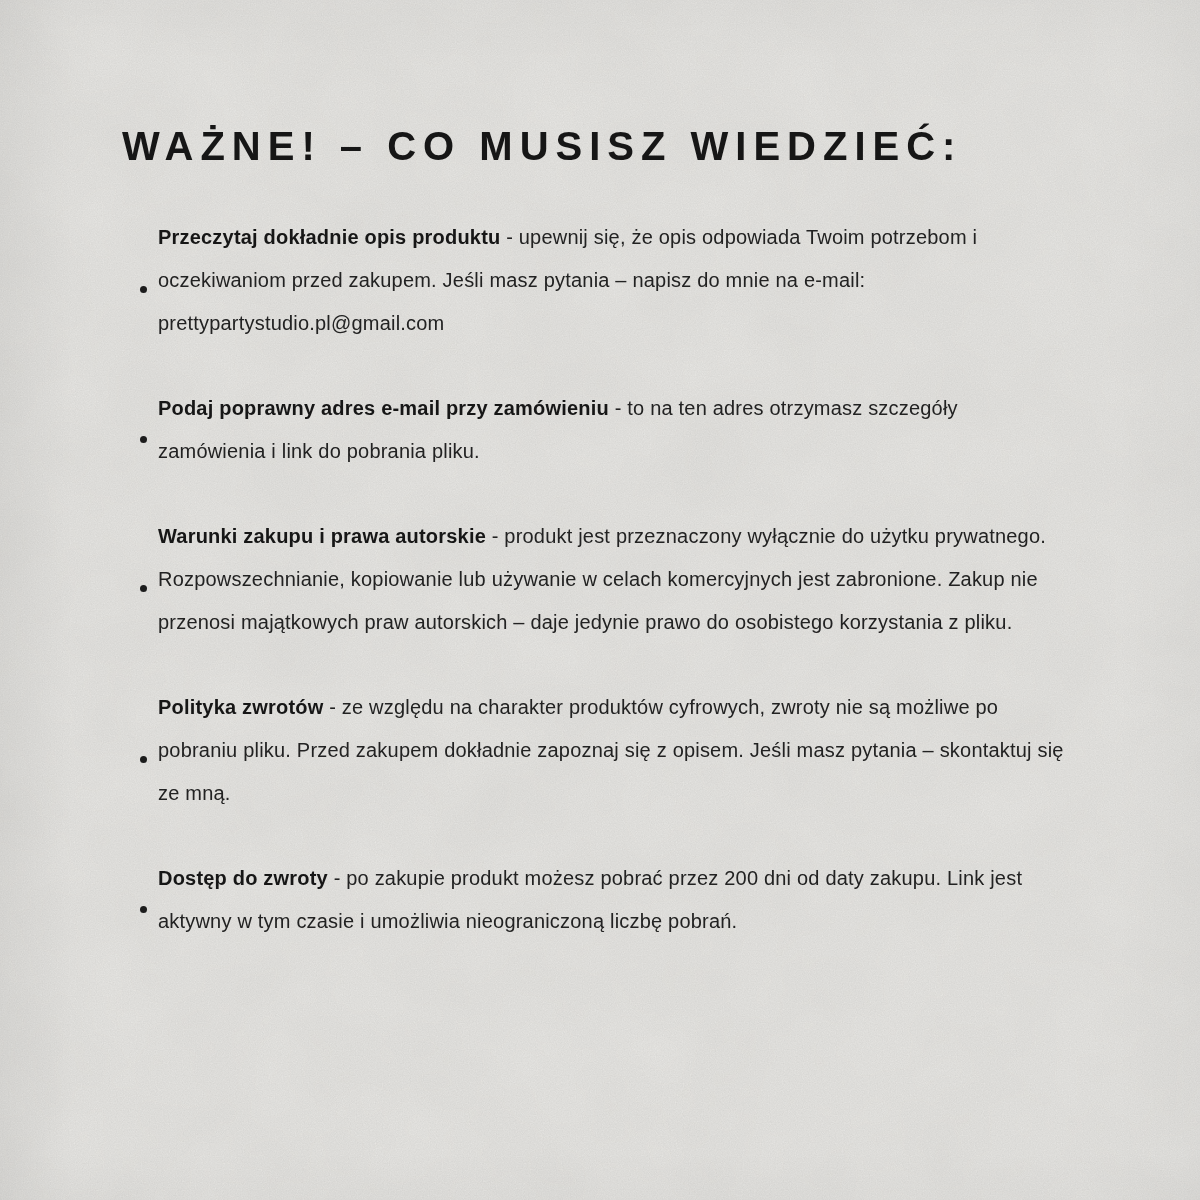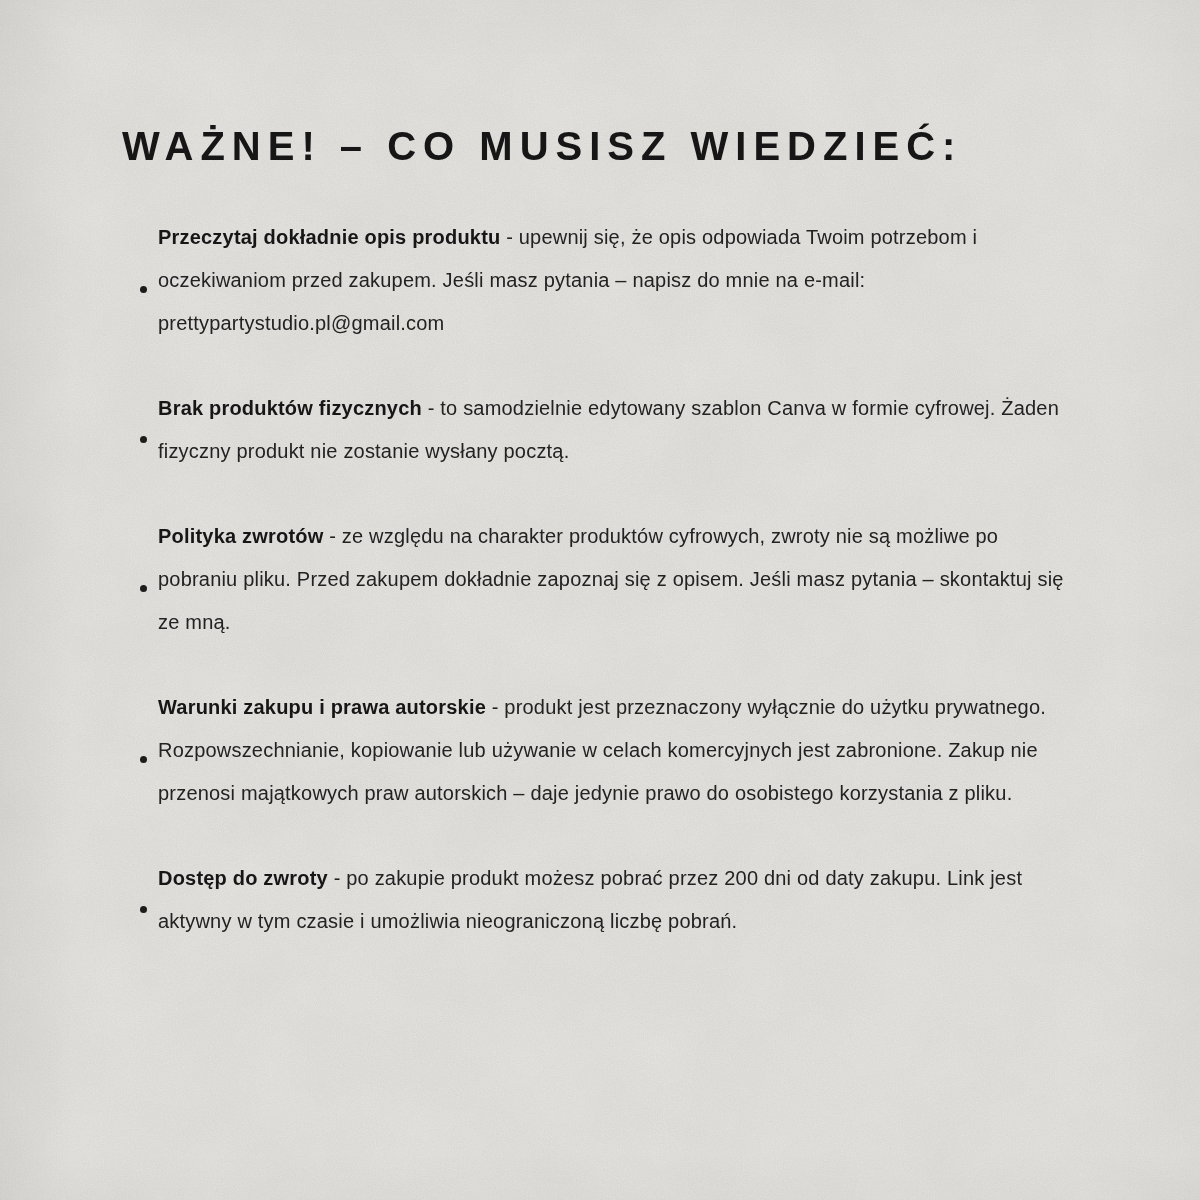--- a/index.html
+++ b/index.html
@@ -95,34 +95,34 @@
 
     <h1 class="title">WAŻNE! – CO MUSISZ WIEDZIEĆ:</h1>
 
     <ul class="info-list">
 
       <li>
         <span class="dot"></span>
         <p class="item-text"><span class="lead">Przeczytaj dokładnie opis produktu</span><span> - upewnij się, że opis odpowiada Twoim potrzebom i oczekiwaniom przed zakupem. Jeśli masz pytania – napisz do mnie na e-mail: prettypartystudio.pl@gmail.com</span></p>
       </li>
 
+      <li>
+        <span class="dot"></span>
+        <p class="item-text"><span class="lead">Podaj poprawny adres e-mail przy zamówieniu</span><span> - to na ten adres otrzymasz szczegóły zamówienia i link do pobrania pliku.</span></p>
+      </li>
+
 
       <li>
         <span class="dot"></span>
-        <p class="item-text"><span class="lead">Brak produktów fizycznych</span><span> - to samodzielnie edytowany szablon Canva w formie cyfrowej. Żaden fizyczny produkt nie zostanie wysłany pocztą.</span></p>
+        <p class="item-text"><span class="lead">Warunki zakupu i prawa autorskie</span><span> - produkt jest przeznaczony wyłącznie do użytku prywatnego. Rozpowszechnianie, kopiowanie lub używanie w celach komercyjnych jest zabronione. Zakup nie przenosi majątkowych praw autorskich – daje jedynie prawo do osobistego korzystania z pliku.</span></p>
       </li>
 
       <li>
         <span class="dot"></span>
         <p class="item-text"><span class="lead">Polityka zwrotów</span><span> - ze względu na charakter produktów cyfrowych, zwroty nie są możliwe po pobraniu pliku. Przed zakupem dokładnie zapoznaj się z opisem. Jeśli masz pytania – skontaktuj się ze mną.</span></p>
-      </li>
-
-      <li>
-        <span class="dot"></span>
-        <p class="item-text"><span class="lead">Warunki zakupu i prawa autorskie</span><span> - produkt jest przeznaczony wyłącznie do użytku prywatnego. Rozpowszechnianie, kopiowanie lub używanie w celach komercyjnych jest zabronione. Zakup nie przenosi majątkowych praw autorskich – daje jedynie prawo do osobistego korzystania z pliku.</span></p>
       </li>
 
       <li>
         <span class="dot"></span>
         <p class="item-text"><span class="lead">Dostęp do zwroty</span><span> - po zakupie produkt możesz pobrać przez 200 dni od daty zakupu. Link jest aktywny w tym czasie i umożliwia nieograniczoną liczbę pobrań.</span></p>
       </li>
 
     </ul>
   </div>
 </div>

